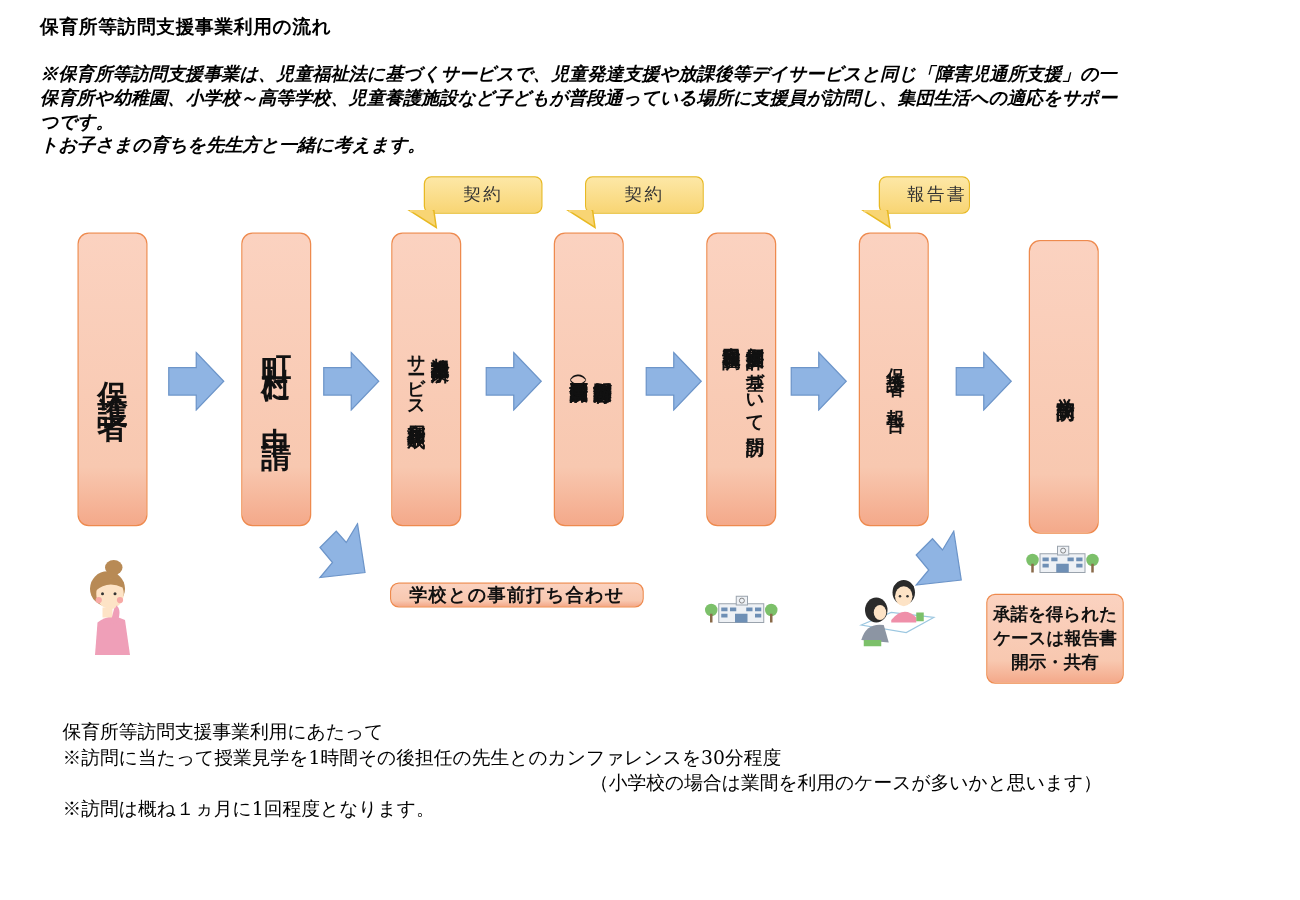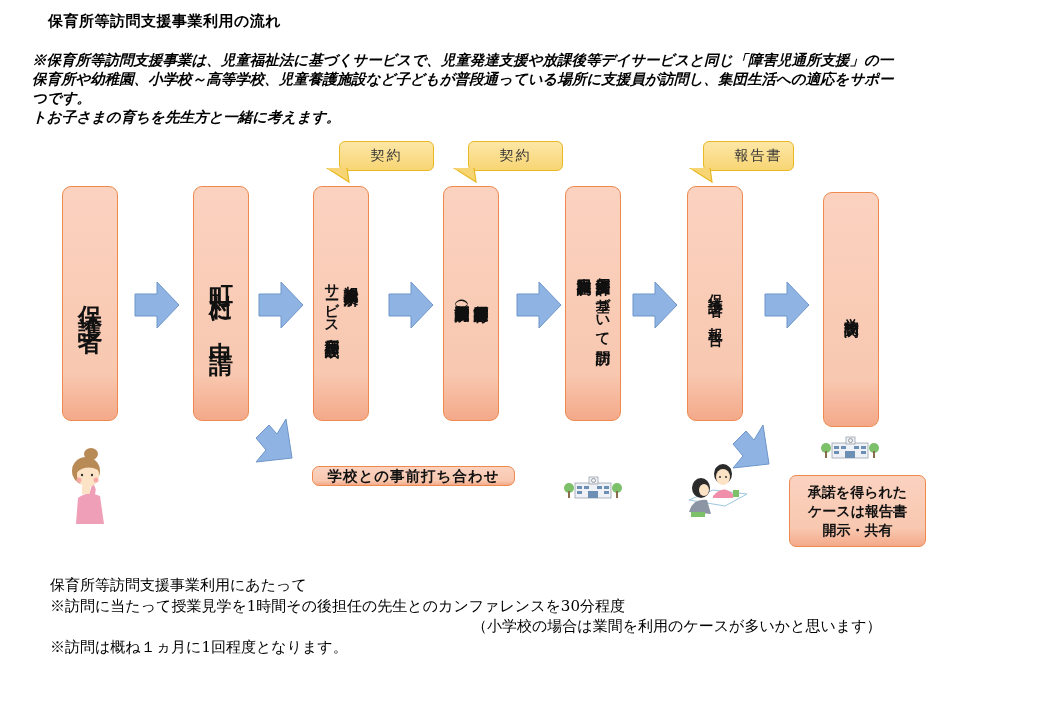--- a/index.html
+++ b/index.html
@@ -1,19 +1,19 @@
 <!DOCTYPE html>
 <html><head>
 <meta charset="utf-8">
 <style>
   html, body { margin: 0; padding: 0; background: #ffffff; }
   body { width: 1040px; height: 720px; position: relative; overflow: hidden;
          font-family: "DejaVu Serif", "Liberation Serif", serif; color: #000; }
   .abs { position: absolute; }
-  .title { left: 48px; top: 12px; font-size: 15px; font-weight: bold; letter-spacing: 0.5px; }
+  .title { left: 32px; top: 12px; font-size: 15px; font-weight: bold; letter-spacing: 0.5px; }
   .notes { left: 32px; top: 50px; width: 960px; font-size: 14.5px; font-weight: bold; line-height: 19px; }
   .notes div { white-space: nowrap; font-style: italic; }
 
   .box { position: absolute; box-sizing: border-box; border: 1.5px solid #ee8a4e; border-radius: 9px;
          background: linear-gradient(180deg, #fbd2c0 0%, #f8c8b0 80%, #f4a98a 100%);
          display: flex; align-items: center; justify-content: center;
          font-family: "DejaVu Sans", "Liberation Sans", sans-serif; }
   .vtext { writing-mode: vertical-rl; text-orientation: upright; font-weight: bold; color: #111; }
   .v-big { font-size: 24px; letter-spacing: 12px; }
   .v-sm { font-size: 14px; line-height: 17px; letter-spacing: 1px; }
@@ -48,21 +48,21 @@
 <div class="callout" style="left:303px; top:141px; width:95px;">契約</div>
 <svg class="callout-tail" style="left:325px; top:168px;" width="30" height="16">
   <polygon points="2,0 22,0 24,14" fill="#f8d574" stroke="#e8b923" stroke-width="1.2"></polygon>
   <line x1="3" y1="0.8" x2="21" y2="0.8" stroke="#f8d574" stroke-width="2"></line>
 </svg>
 <div class="callout" style="left:432px; top:141px; width:95px;">契約</div>
 <svg class="callout-tail" style="left:452px; top:168px;" width="30" height="16">
   <polygon points="2,0 22,0 24,14" fill="#f8d574" stroke="#e8b923" stroke-width="1.2"></polygon>
   <line x1="3" y1="0.8" x2="21" y2="0.8" stroke="#f8d574" stroke-width="2"></line>
 </svg>
-<div class="callout" style="left:667px; top:141px; width:91px;padding-left:20px;">報告書</div>
+<div class="callout" style="left:667px; top:141px; width:73px;padding-left:20px;">報告書</div>
 <svg class="callout-tail" style="left:688px; top:168px;" width="30" height="16">
   <polygon points="2,0 22,0 24,14" fill="#f8d574" stroke="#e8b923" stroke-width="1.2"></polygon>
   <line x1="3" y1="0.8" x2="21" y2="0.8" stroke="#f8d574" stroke-width="2"></line>
 </svg>
 
 <div class="box" style="left:62px; top:186px; width:56px; height:235px;">
   <span class="vtext v-big">保護者</span>
 </div>
 <div class="box" style="left:193px; top:186px; width:56px; height:235px;">
   <span class="vtext v-big" style="letter-spacing:10px;">町村に申請</span>
@@ -113,21 +113,21 @@
 
 <svg class="arrow" style="left:254px; top:418px;" width="52" height="48">
   <polygon points="2,20 15,7 23,16 32,1 38,40 2,44 12,32" fill="#8fb4e3" stroke="#6d95c9" stroke-width="1"></polygon>
 </svg>
 <svg class="arrow" style="left:731px; top:424px;" width="52" height="48">
   <polygon points="2,20 15,7 23,16 32,1 38,40 2,44 12,32" fill="#8fb4e3" stroke="#6d95c9" stroke-width="1"></polygon>
 </svg>
 
 <div class="hbox" style="left:312px; top:466px; width:203px; height:20px; font-size:14.5px; letter-spacing:1px;">学校との事前打ち合わせ</div>
 
-<div class="hbox" style="left:789px; top:475px; width:137px; height:72px; font-size:14px; line-height:19px; flex-direction:column;">
+<div class="hbox" style="left:789px; top:475px; width:110px; height:72px; font-size:14px; line-height:19px; flex-direction:column;">
   <span>承諾を得られた</span>
   <span>ケースは報告書</span>
   <span>開示・共有</span>
 </div>
 
 <svg class="abs" style="left:64px; top:448px;" width="48" height="80">
   <ellipse cx="27" cy="6" rx="7" ry="6" fill="#b88a55"></ellipse>
   <ellipse cx="22" cy="23" rx="14" ry="14" fill="#b88a55"></ellipse>
   <ellipse cx="24" cy="27" rx="11" ry="12" fill="#fde3c6"></ellipse>
   <path d="M11 20 Q20 10 35 18 L34 22 Q22 16 12 25 Z" fill="#b88a55"></path>

